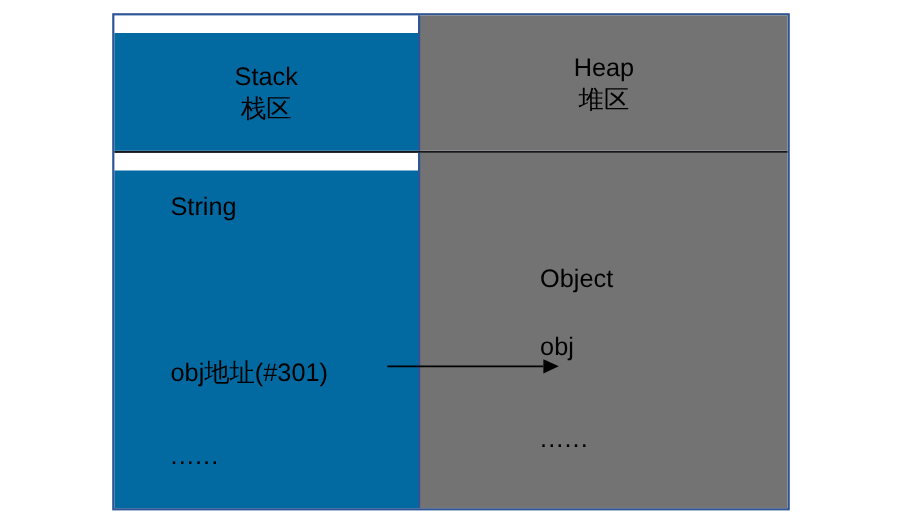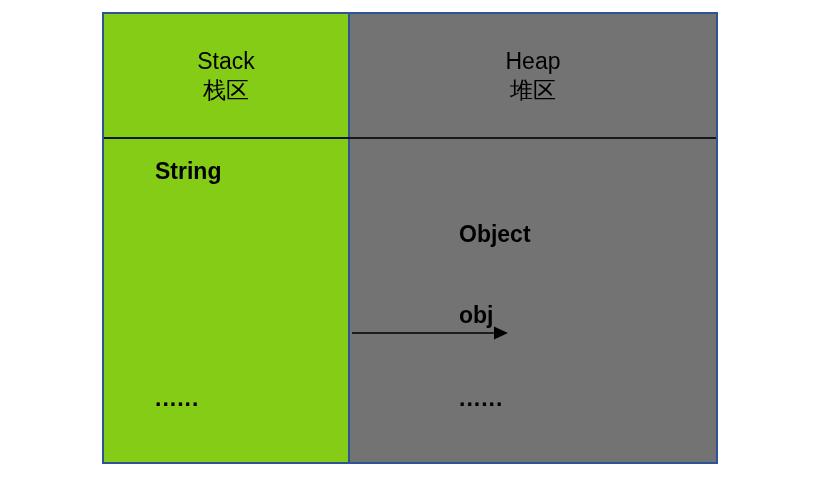--- a/index.html
+++ b/index.html
@@ -40,22 +40,23 @@
   .row-body {
     flex: 1 1 auto;
     border-top: 2px solid #14171c;
   }
 
   .col {
     box-sizing: border-box;
     position: relative;
   }
   .col-stack {
-    width: 244px;
-    background: #84cc16;
+    width: 276px;
+    background: #0369a1;
+    margin-top: 16px;
   }
   .col-heap {
     flex: 1 1 auto;
     background: #737373;
     border-left: 2px solid #2E5496;
   }
 
   
   .header-cell {
     height: 100%;
@@ -68,38 +69,37 @@
   .header-cell .line {
     font-size: 23px;
     color: #000000;
     white-space: nowrap;
   }
 
   
   .body-cell {
     height: 100%;
     position: relative;
-    font-weight: bold;
   }
   .entry {
     position: absolute;
     font-size: 23px;
     color: #000000;
     white-space: nowrap;
     line-height: 1;
   }
 
   
   .stack-e0 { left: 51px; top: 21px; }
   .stack-e1 { left: 51px; top: 97px; }
   .stack-e2 { left: 51px; top: 172px; }
   .stack-e3 { left: 51px; top: 248px; letter-spacing: 1px; }
 
   
-  .heap-e0 { left: 109px; top: 84px; }
+  .heap-e0 { left: 109px; top: 103px; }
   .heap-e1 { left: 109px; top: 165px; }
   .heap-e2 { left: 109px; top: 248px; letter-spacing: 1px; }
 
   
   #pointer-arrow {
     position: absolute;
     left: 352px;
     top: 318px;
     width: 158px;
     height: 30px;
@@ -127,20 +127,21 @@
       </div>
     </div>
 
   </div>
 
   <div class="row row-body">
 
     <div class="col col-stack">
       <div class="body-cell">
         <span class="entry stack-e0">String</span>
+        <span class="entry stack-e2">obj地址(#301)</span>
         <span class="entry stack-e3">......</span>
       </div>
     </div>
 
     <div class="col col-heap">
       <div class="body-cell">
         <span class="entry heap-e0">Object</span>
         <span class="entry heap-e1">obj</span>
         <span class="entry heap-e2">......</span>
       </div>

